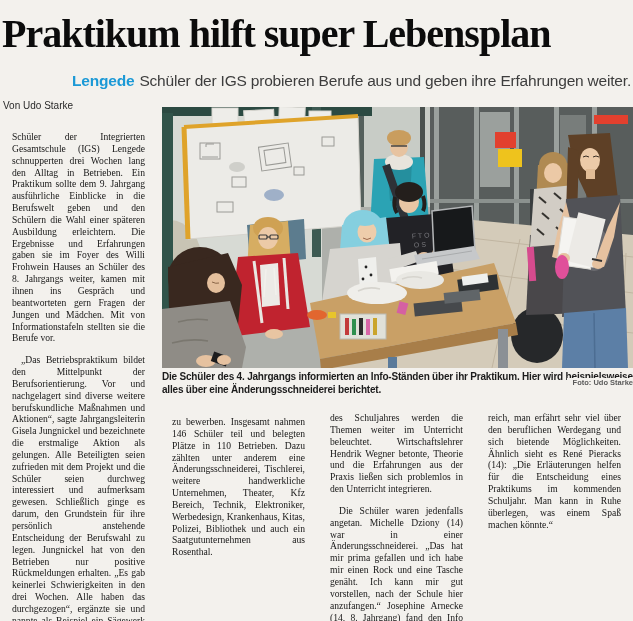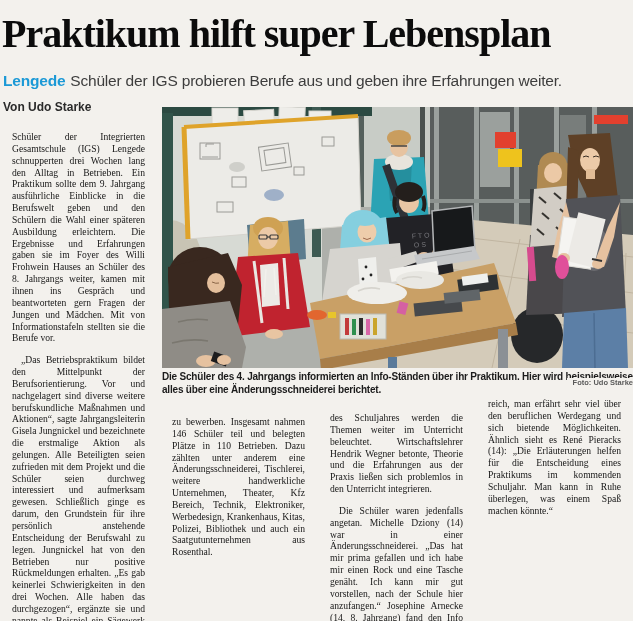--- a/index.html
+++ b/index.html
@@ -16,37 +16,37 @@
   }
   .headline{
     position:absolute;left:2px;top:10px;width:630px;
     font-family:"Liberation Serif", serif;font-weight:700;
     font-size:40px;line-height:48px;letter-spacing:-1px;color:#0c0c0c;
     white-space:nowrap;
   }
   .kicker{
     position:absolute;left:3px;top:71px;width:628px;
     font-family:"Liberation Sans", sans-serif;font-size:15.5px;line-height:20px;
-    color:#3d3d3d;letter-spacing:-0.2px;
+    color:#3d3d3d;letter-spacing:-0.2px;text-align:right;
   }
   .kicker .loc{font-weight:700;color:var(--accent-blue);margin-right:5px;}
   .byline{
     position:absolute;left:3px;top:100px;
-    font-family:"Liberation Sans", sans-serif;font-size:12px;font-weight:700;color:#2a2a2a;
+    font-family:"Liberation Sans", sans-serif;font-size:10px;font-weight:400;color:#2a2a2a;
   }
   .col{
     position:absolute;width:153px;
     font-size:9.6px;line-height:11.85px;text-align:justify;color:#171717;
   }
   .col p{margin:10px;}
   .col p.indent{text-indent:9px;}
   .col-1{left:2px;top:121px;height:500px;}
   .col-2{left:162px;top:406px;height:219px;}
   .col-3{left:320px;top:402px;height:219px;}
-  .col-4{left:478px;top:388px;height:219px;}
+  .col-4{left:478px;top:402px;height:219px;}
   .photo{
     position:absolute;left:162px;top:107px;width:471px;height:261px;
     background:#9ea09b;overflow:hidden;
   }
   .photo svg{display:block;width:100%;height:100%;}
   .caption-wrap{
     position:absolute;left:162px;top:371px;width:471px;height:26px;
     font-family:"Liberation Sans", sans-serif;
   }
   .caption{

